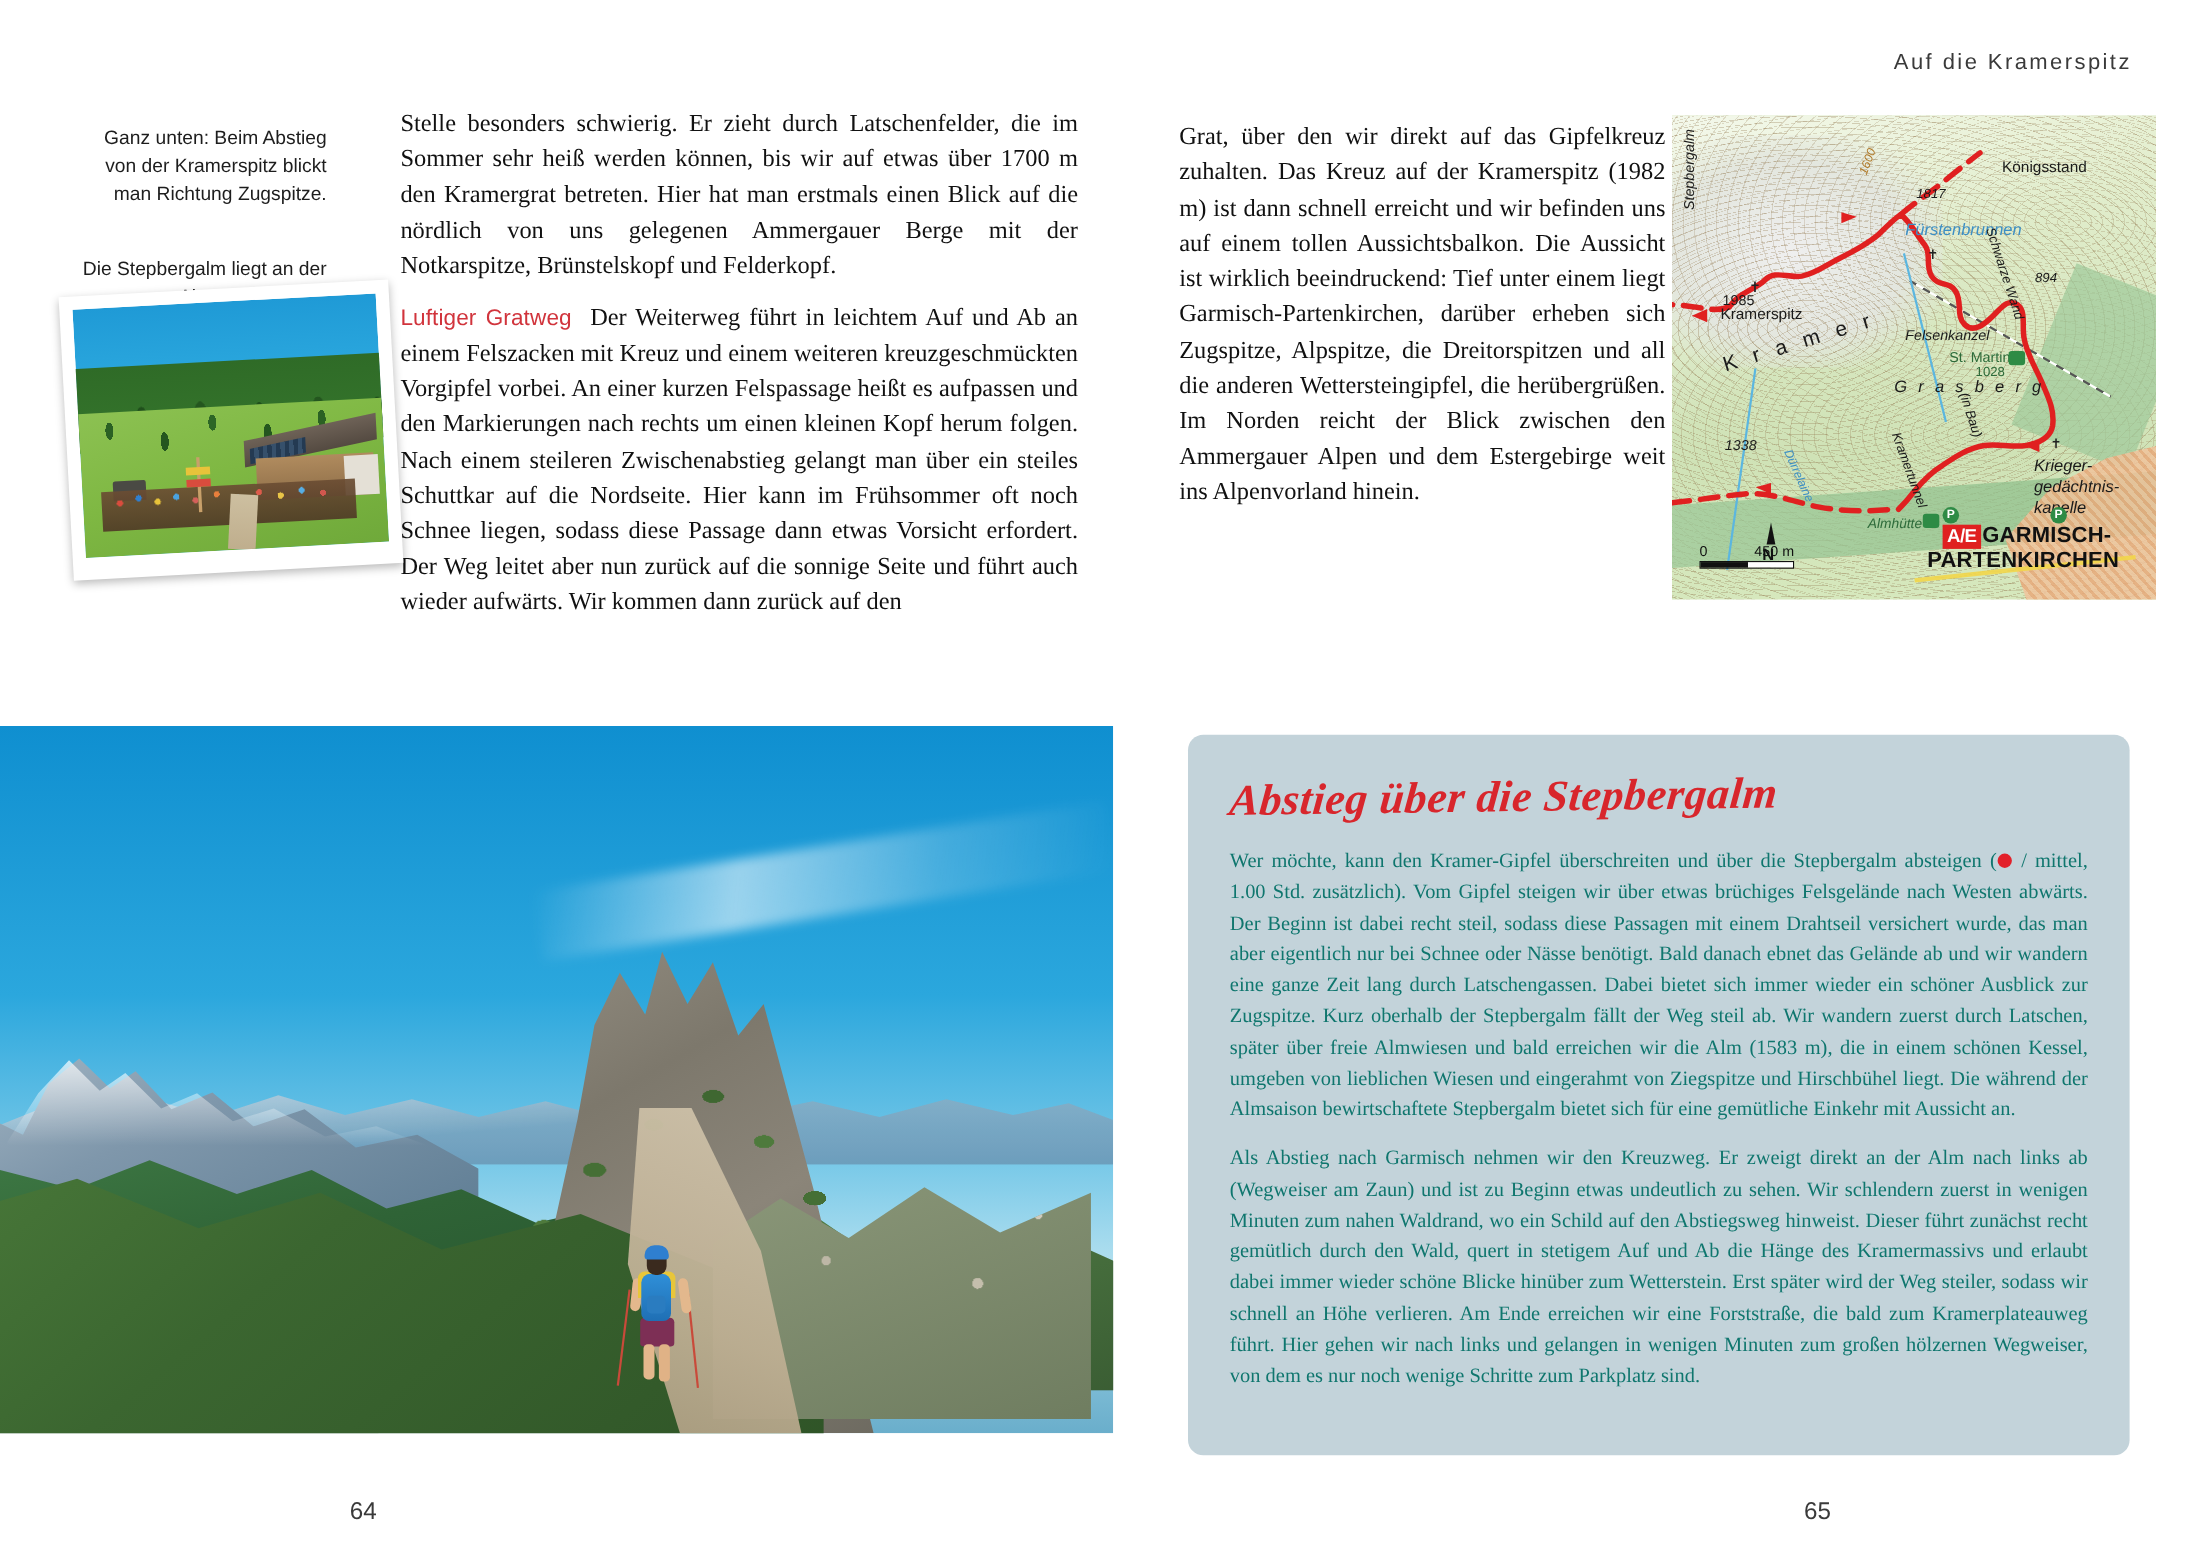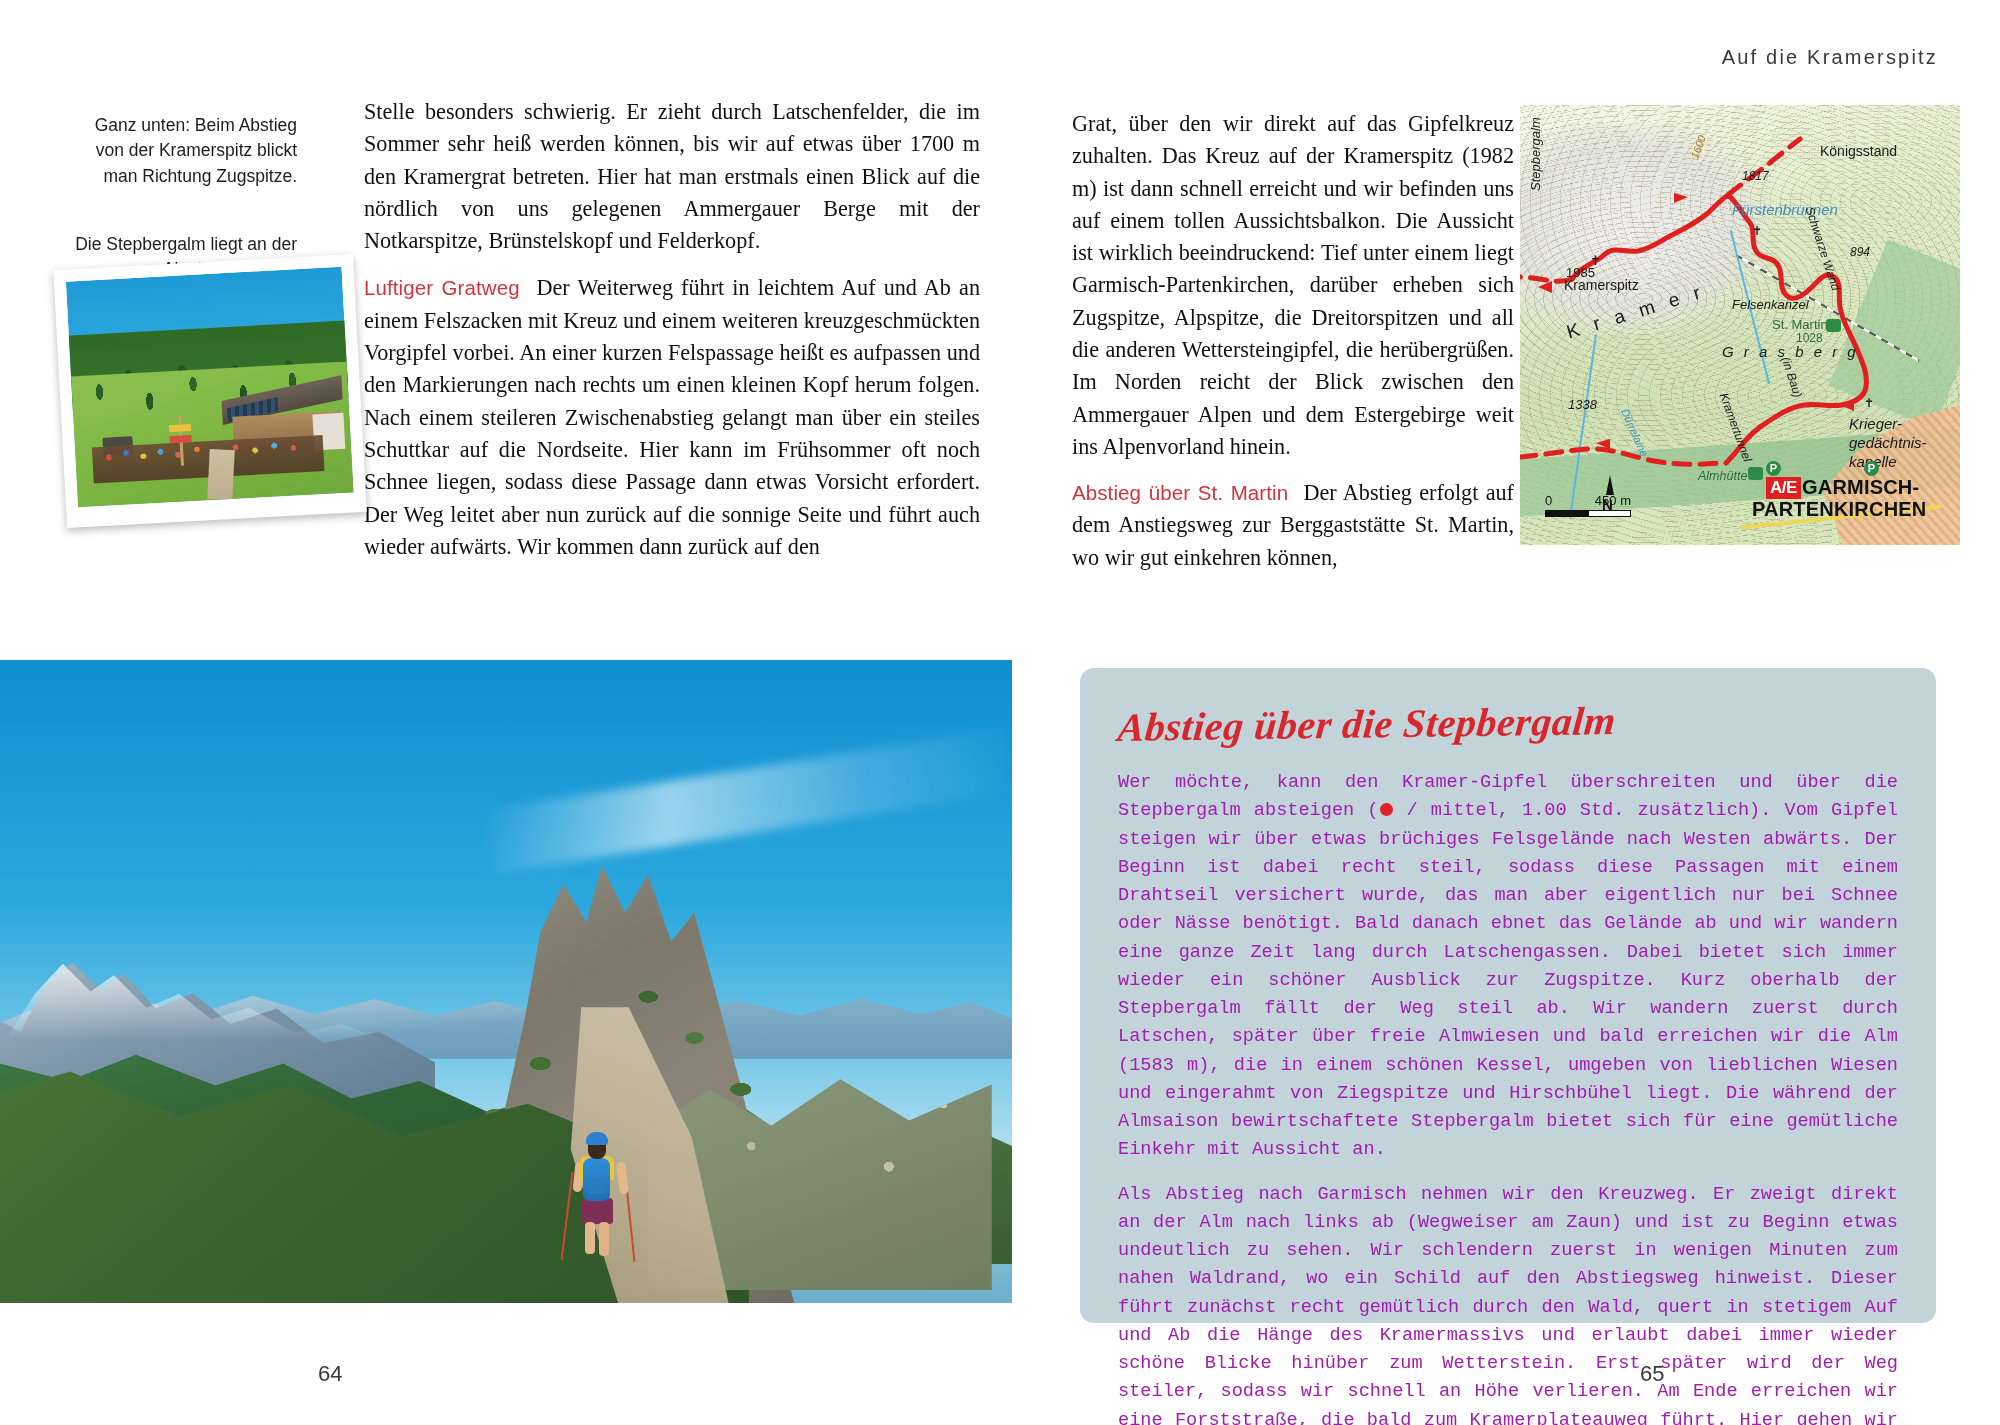--- a/index.html
+++ b/index.html
@@ -361,22 +361,22 @@
   .ib-title {
     color:#d8262c;
     font-family:"Liberation Serif", serif;
     font-style: italic; font-weight: bold;
     font-size: 40px; letter-spacing: .5px;
     transform: skewX(-6deg) rotate(-0.8deg);
     transform-origin: left center;
     margin-bottom: 18px;
   }
   .ib-body p {
-    font-family:Liberation Mono, monospace;
-    font-size: 18.6px; line-height: 1.52; color:#a21caf;
+    font-family:Liberation Serif, serif;
+    font-size: 18.6px; line-height: 1.52; color:#0f766e;
     text-align: justify;
   }
   .ib-body p + p { margin-top: 16px; }
   .dot-red {
     display:inline-block; width:13px; height:13px; border-radius:50%;
     background:#e2202a; vertical-align:-1px; margin:0 1px;
   }
 
   
   .folio {
@@ -399,23 +399,20 @@
 
   <div class="col col-a">
     <p>Stelle besonders schwierig. Er zieht durch Latschenfelder, die im Sommer sehr heiß werden können, bis wir auf etwas über 1700 m den Kramergrat betreten. Hier hat man erstmals einen Blick auf die nördlich von uns gelegenen Ammergauer Berge mit der Notkarspitze, Brünstelskopf und Felderkopf.</p>
     <p><span class="redlead">Luftiger Gratweg</span><span>Der Weiterweg führt in leichtem Auf und Ab an einem Felszacken mit Kreuz und einem weiteren kreuzgeschmückten Vorgipfel vorbei. An einer kurzen Felspassage heißt es aufpassen und den Markierungen nach rechts um einen kleinen Kopf herum folgen. Nach einem steileren Zwischenabstieg gelangt man über ein steiles Schuttkar auf die Nordseite. Hier kann im Frühsommer oft noch Schnee liegen, sodass diese Passage dann etwas Vorsicht erfordert. Der Weg leitet aber nun zurück auf die sonnige Seite und führt auch wieder aufwärts. Wir kommen dann zurück auf den</span></p>
   </div>
 
   <div class="col col-b">
     <p>Grat, über den wir direkt auf das Gipfelkreuz zuhalten. Das Kreuz auf der Kramerspitz (1982 m) ist dann schnell erreicht und wir befinden uns auf einem tollen Aussichtsbalkon. Die Aussicht ist wirklich beeindruckend: Tief unter einem liegt Garmisch-Partenkirchen, darüber erheben sich Zugspitze, Alpspitze, die Dreitorspitzen und all die anderen Wettersteingipfel, die herübergrüßen. Im Norden reicht der Blick zwischen den Ammergauer Alpen und dem Estergebirge weit ins Alpenvorland hinein.</p>
   </div>
 
-  <div class="col col-b2">
-    <p><span class="redlead">Abstieg über St. Martin</span><span>Der Abstieg erfolgt auf dem Anstiegsweg zur Berggaststätte St. Martin, wo wir gut einkehren können,</span></p>
-  </div>
 
 
   <div class="polaroid">
     <div class="ph">
       <div class="alm-sky"></div>
       <div class="alm-forest"></div>
       <div class="alm-meadow"></div>
       <div class="alm-scatter"></div>
       <div class="alm-shed"></div>
       <div class="alm-hut">

